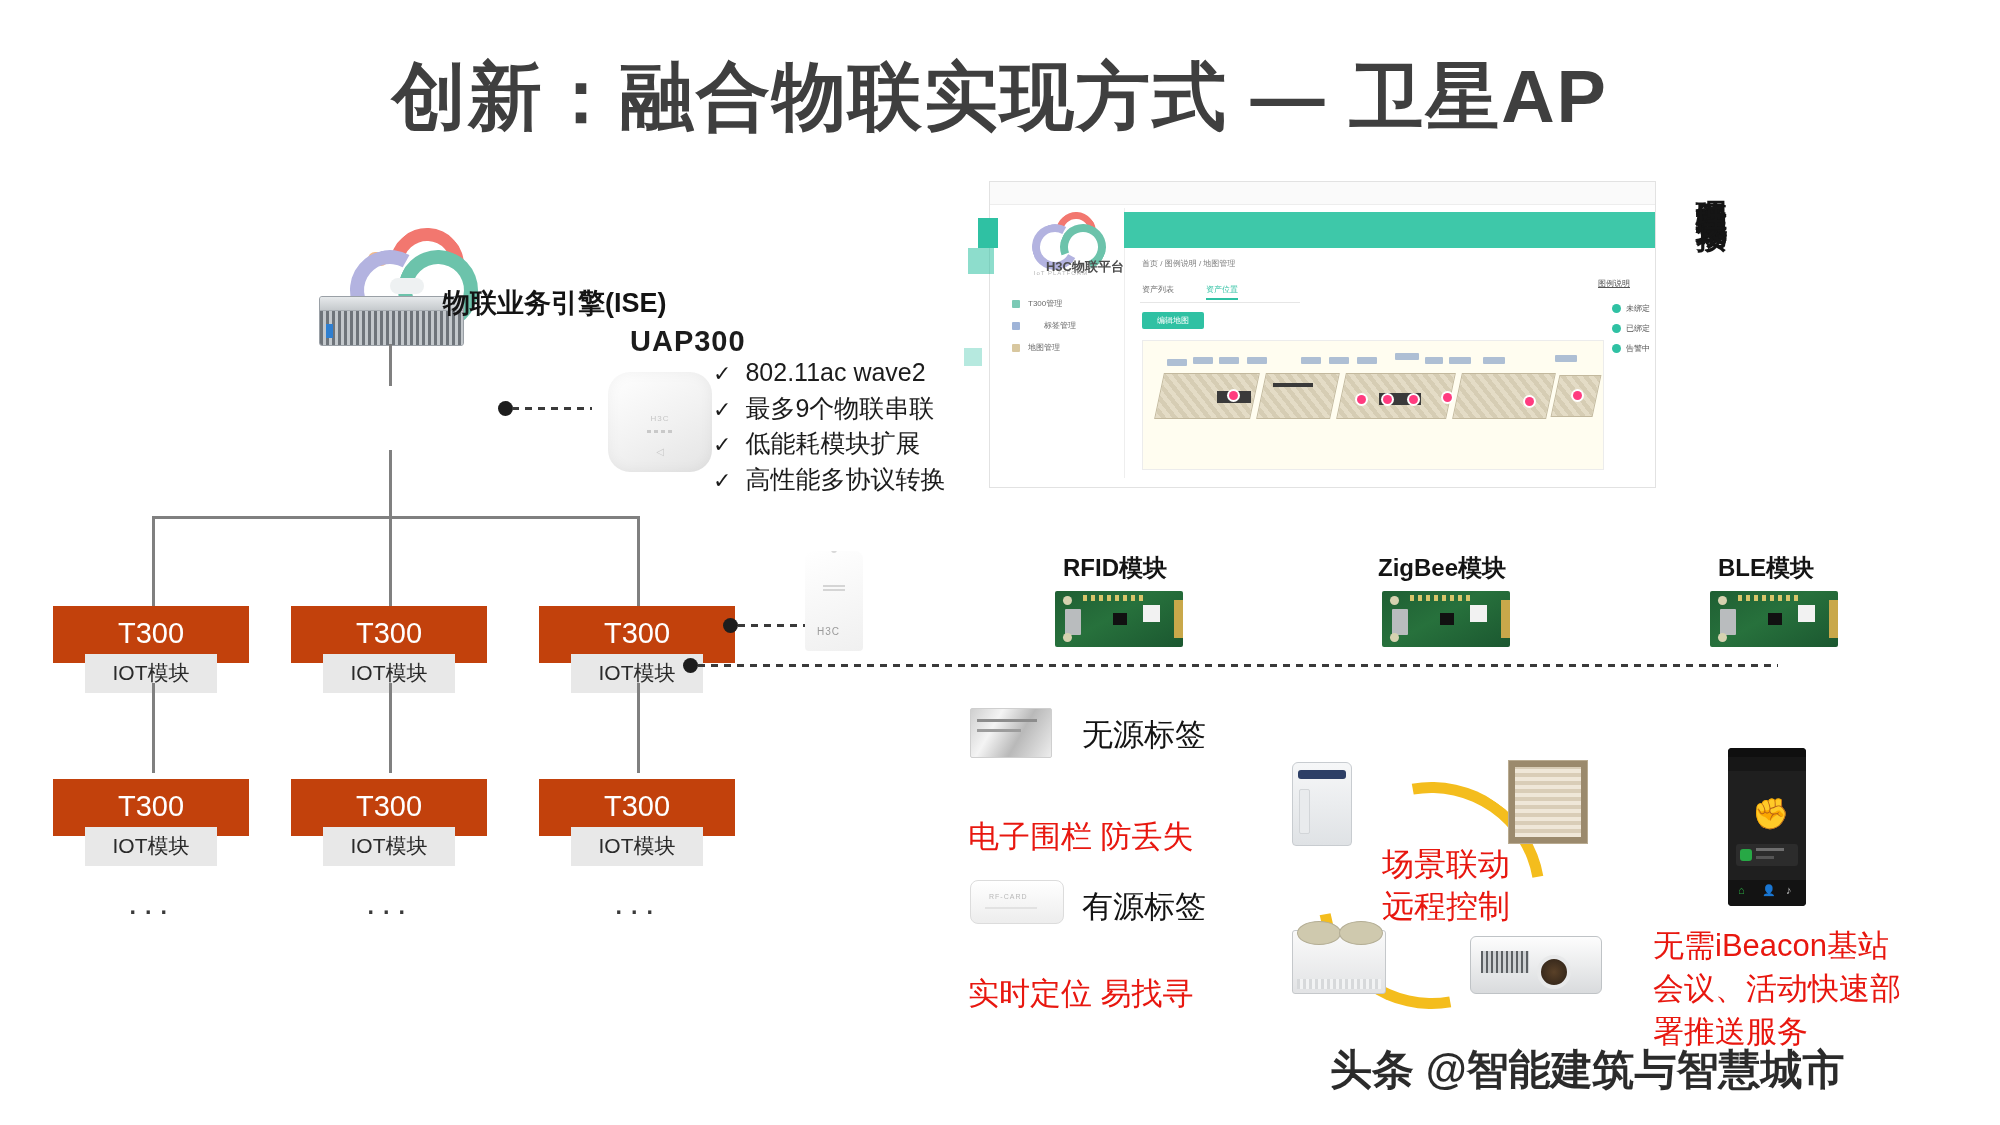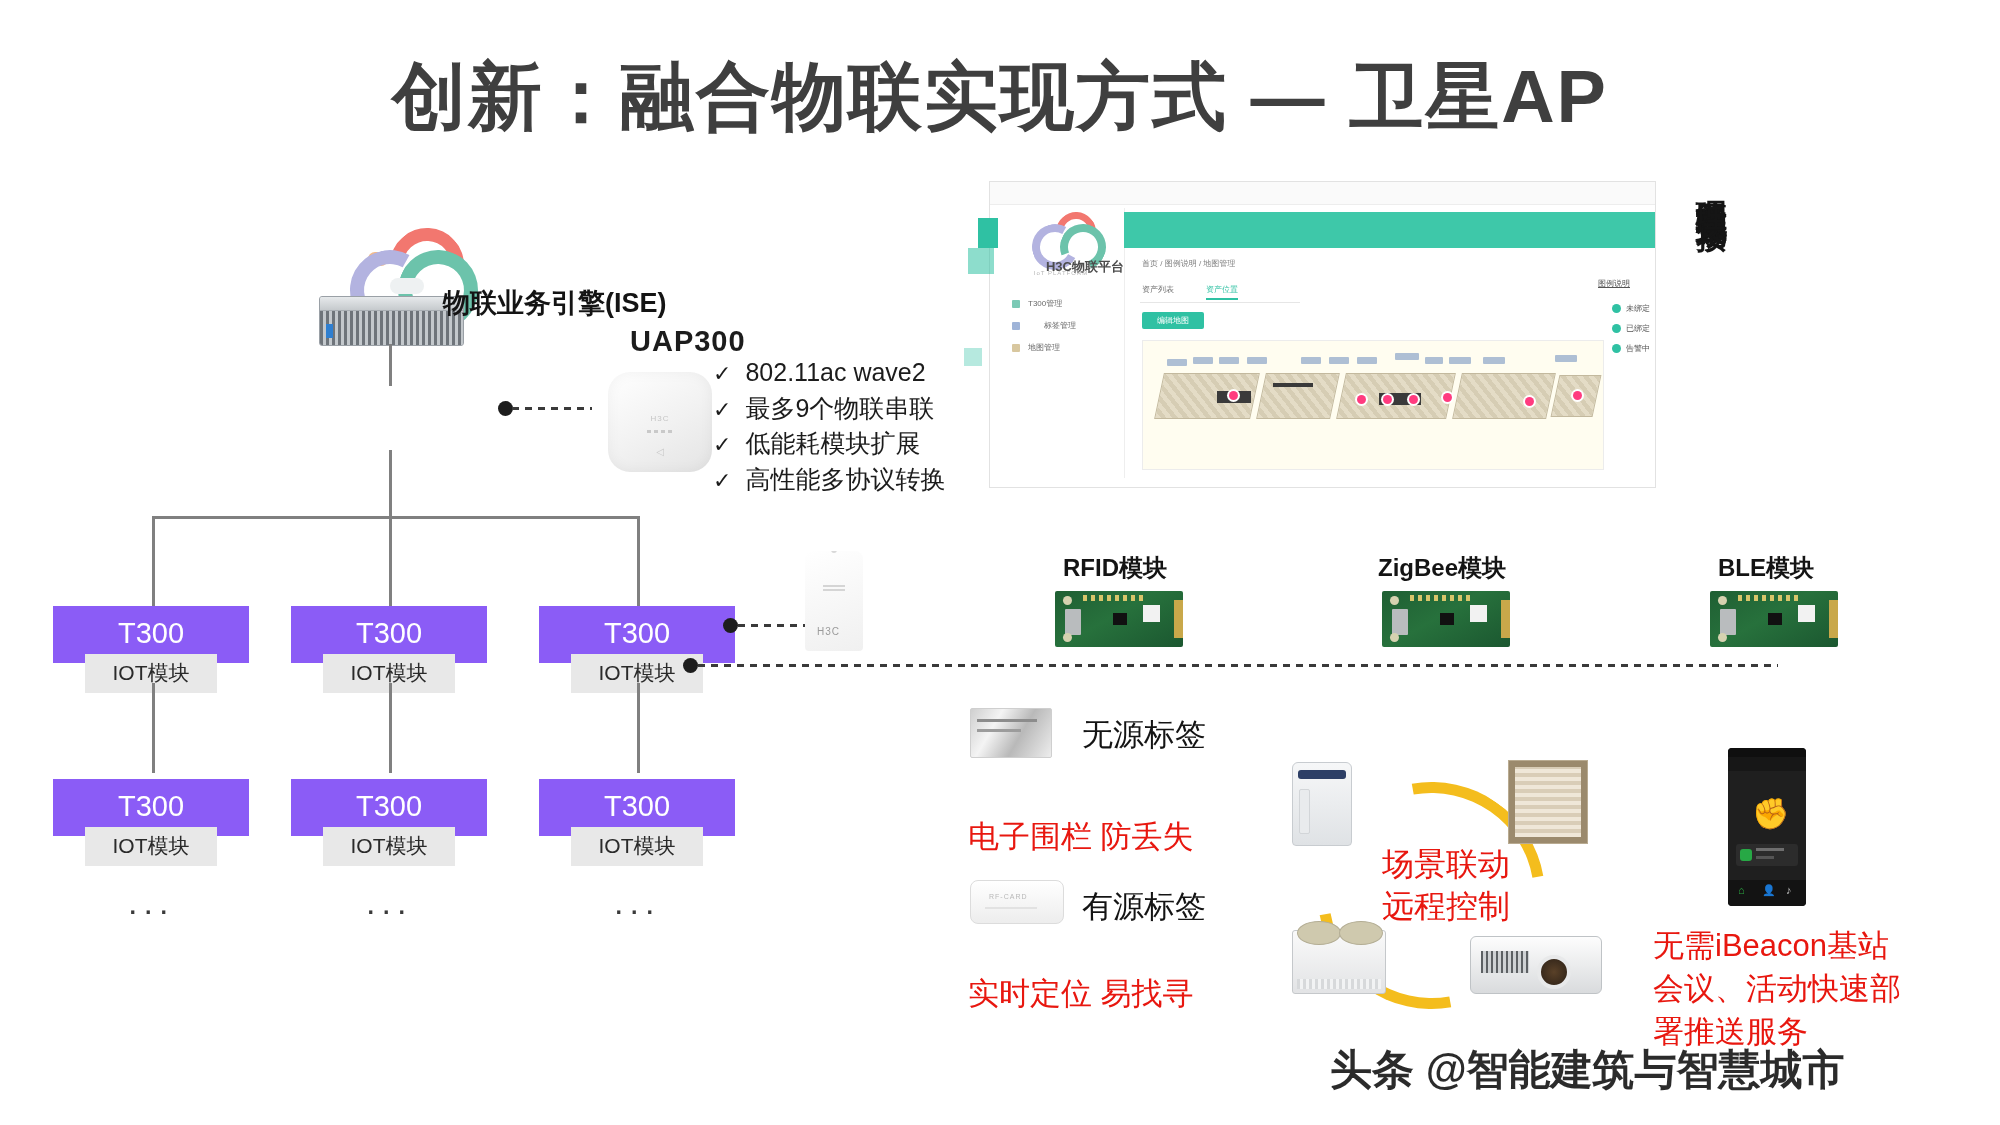--- a/index.html
+++ b/index.html
@@ -55,21 +55,21 @@
   .feat .tick{font-size:22px;}
 
   
   .uap-label{position:absolute;font-size:29px;font-weight:bold;color:#1c1c1c;letter-spacing:1px;}
 
   
   .t300{
     position:absolute;width:160px;
   }
   .t300 .head{
-    background:#8b5cf6;color:#fff;font-size:29px;
+    background:#c2410c;color:#fff;font-size:29px;
     text-align:center;padding:11px 0 13px;
   }
   .t300 .mod{
     position:relative;margin:-9px auto 0;width:132px;
     background:#e8e8e8;color:#2a2a2a;font-size:21px;text-align:center;
     padding:5px 0 6px;
   }
   .dots{position:absolute;font-size:34px;color:#3a3a3a;letter-spacing:6px;}
 
   

